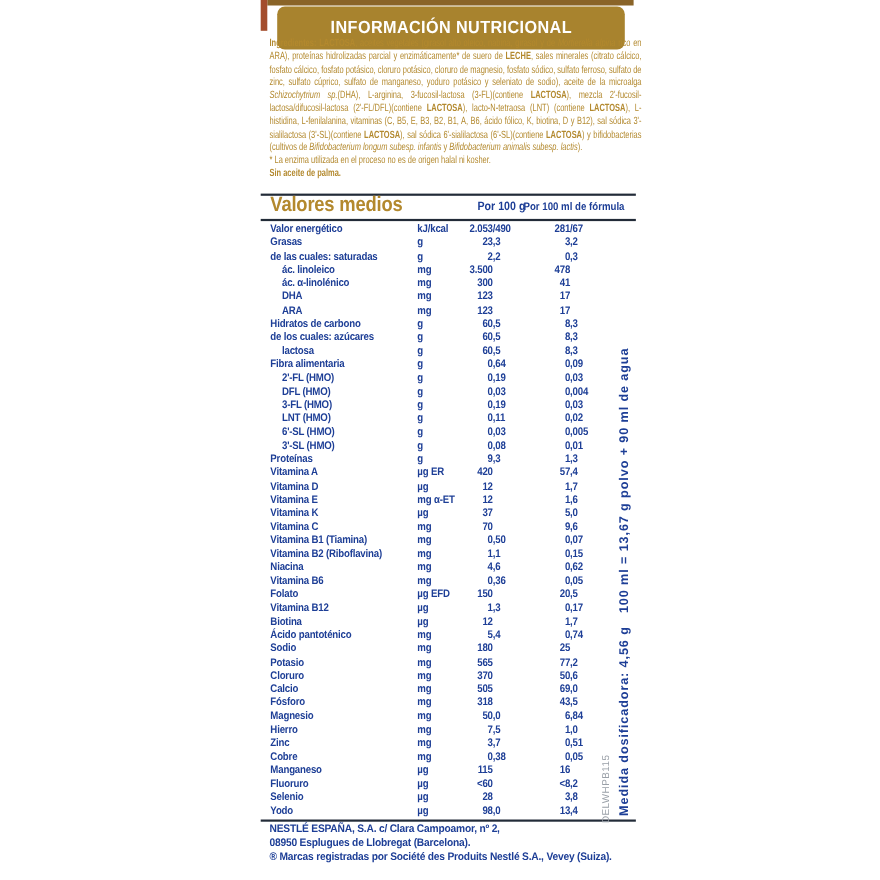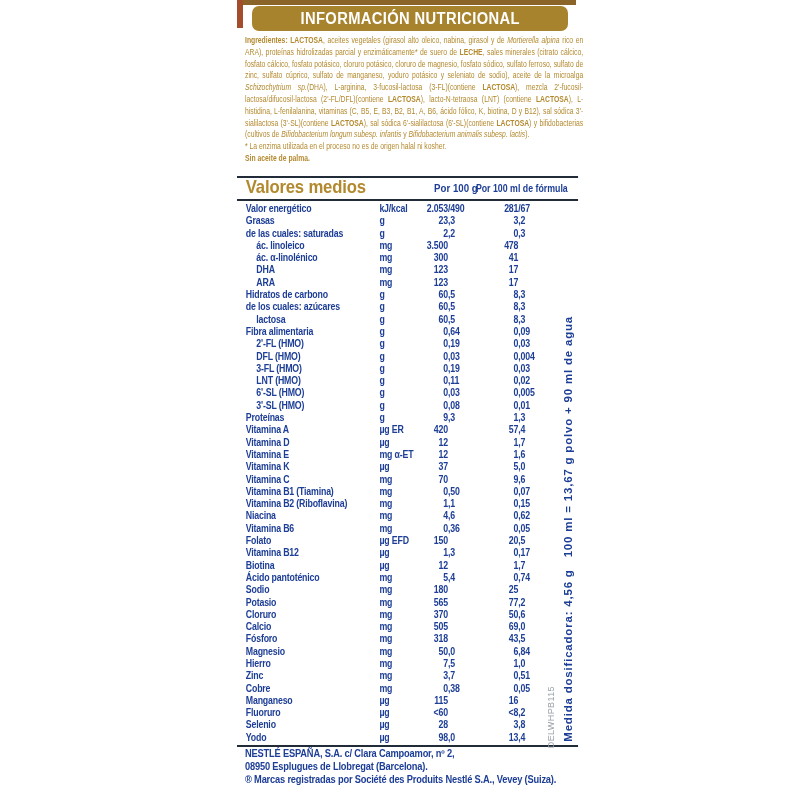--- a/index.html
+++ b/index.html
@@ -8,21 +8,21 @@
     font-family:"Liberation Sans",sans-serif;
   }
   .label{position:absolute;left:237px;top:0;width:341px;height:800px;background:#fff;}
 
   
   .top-bar{position:absolute;left:6px;right:2px;top:0;height:5px;background:#8a6428;}
   .left-strip{position:absolute;left:0;top:0;width:6px;height:28px;background:#a34d2c;}
 
   
   .banner{
-    position:absolute;left:15px;top:6px;width:316px;height:25px;background:#a8832e;
+    position:absolute;left:15px;top:6px;width:316px;height:39px;background:#a8832e;
     border-radius:7px;display:flex;align-items:center;justify-content:center;
   }
   .banner span{
     color:#ffffff;font-weight:bold;font-size:16px;letter-spacing:.4px;
     transform:scaleX(.92);white-space:nowrap;
   }
 
   
   .ingredients-wrap{position:absolute;left:8px;top:34px;width:473px;transform:scaleX(.715);transform-origin:left top;}
   .ing{

